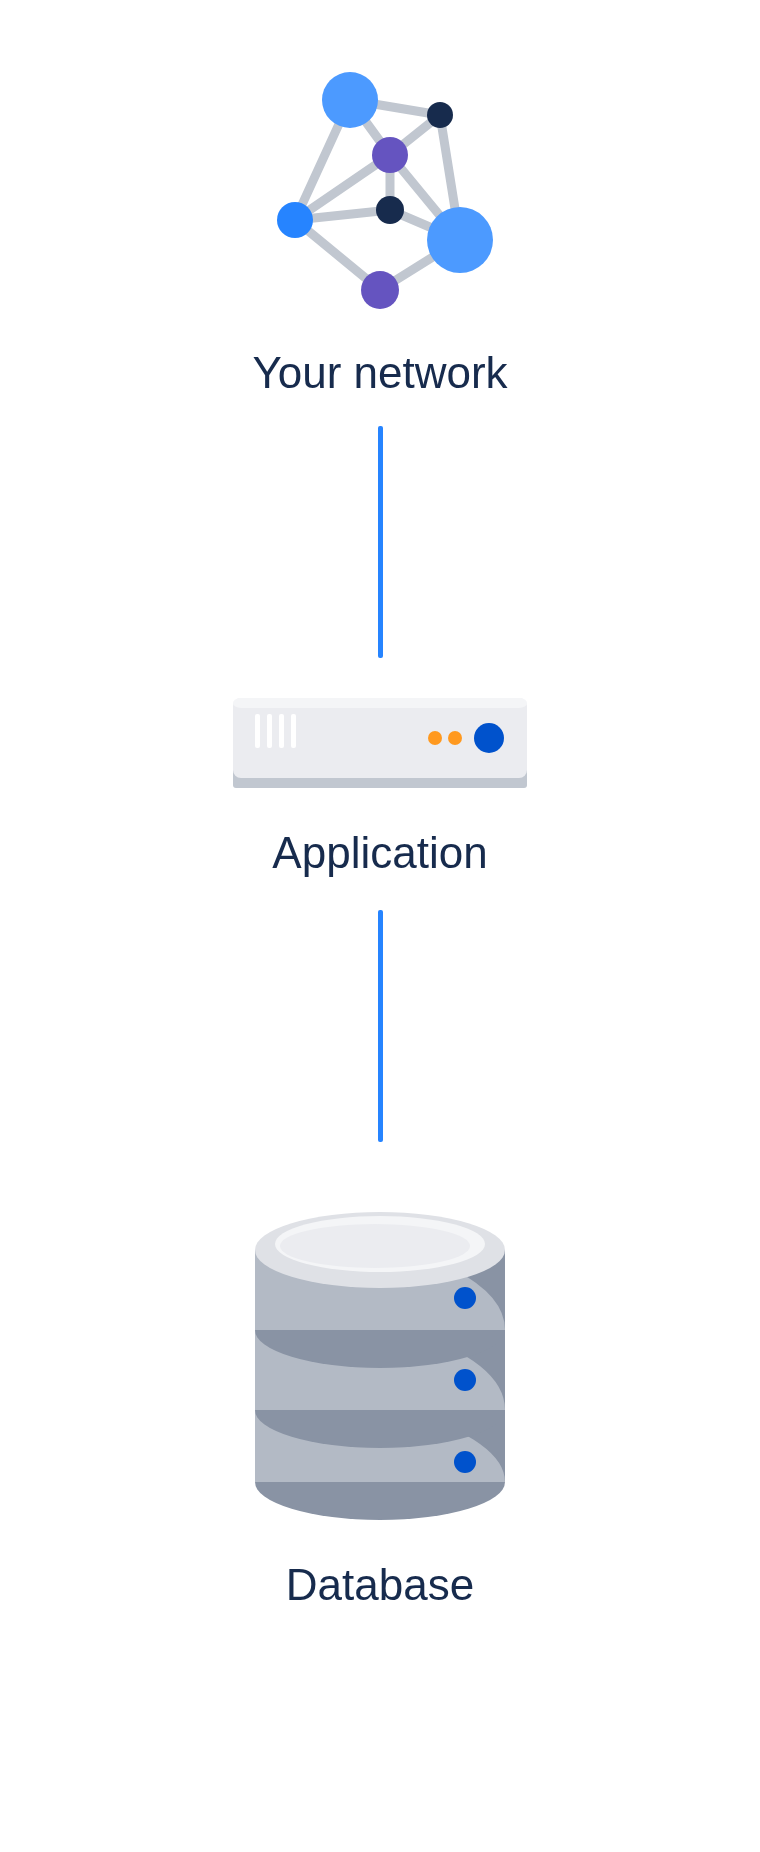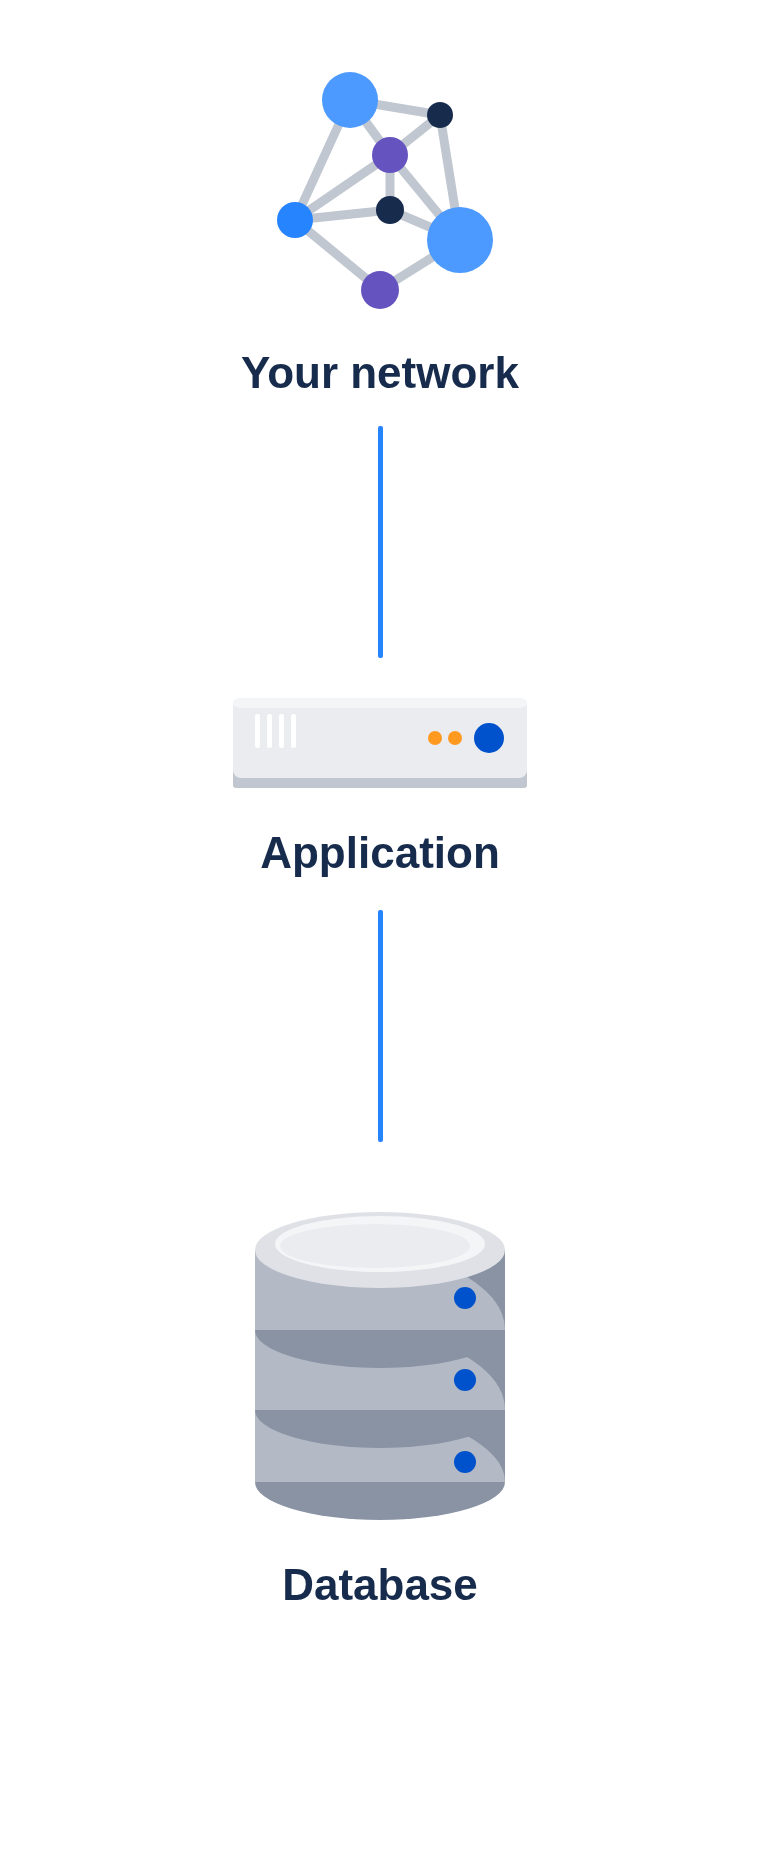--- a/index.html
+++ b/index.html
@@ -8,21 +8,21 @@
     height: 1852px;
     background: #ffffff;
     font-family: -apple-system, BlinkMacSystemFont, "Segoe UI", Helvetica, Arial, sans-serif;
     display: flex;
     flex-direction: column;
     align-items: center;
     padding-top: 60px;
   }
   .label {
     font-size: 44px;
-    font-weight: 700;
+    font-weight: 400;
     color: #172B4D;
     text-align: center;
     margin-top: 28px;
   }
   .connector {
     width: 5px;
     background: #2684FF;
     border-radius: 2px;
   }
   .connector.c1 { height: 232px; margin-top: 28px; margin-bottom: 32px; }

